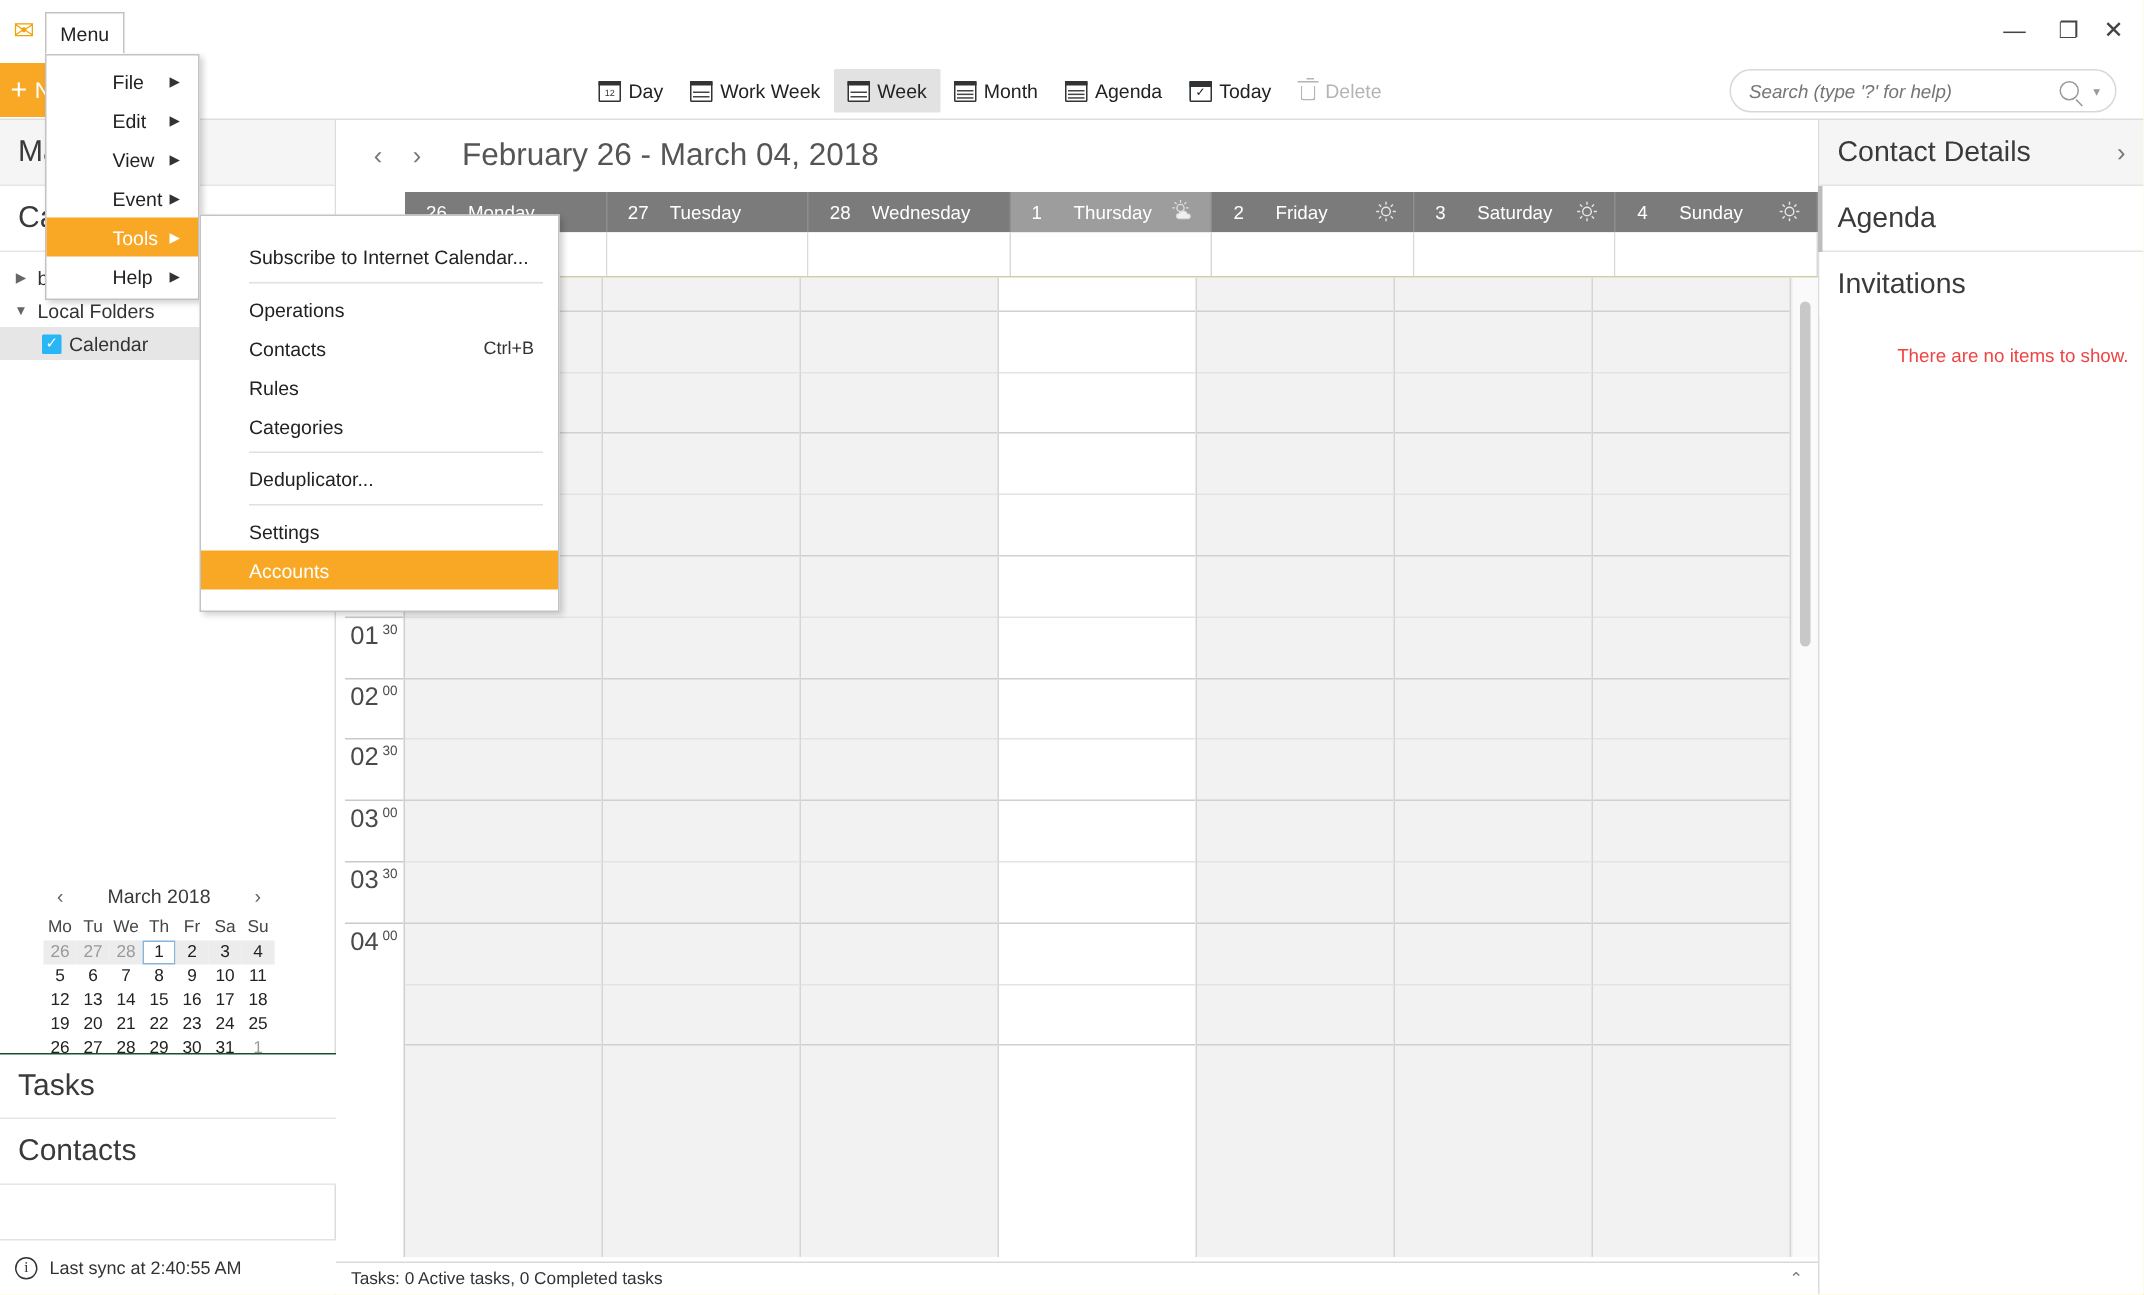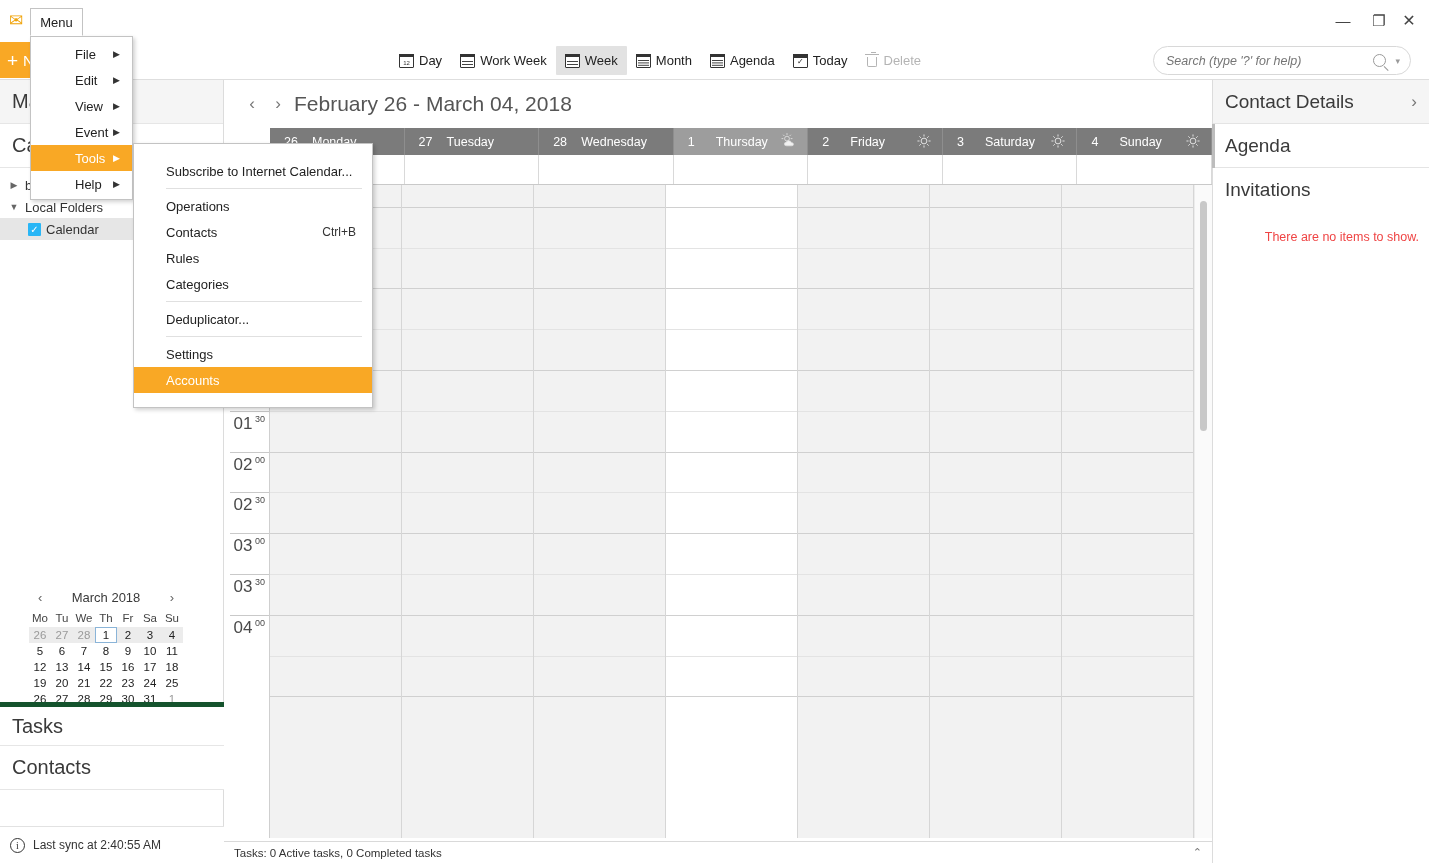--- a/index.html
+++ b/index.html
@@ -182,21 +182,21 @@
     font-family:"Liberation Serif", serif;
   }
 
   
   .calwrap { position:absolute; left:224px; top:80px; width:988px; height:783px; background:#fff; }
   .cal-head {
     height:48px; display:flex; align-items:center; gap:6px; padding-left:18px;
     background:#fff;
   }
   .nav-arrow { font-size:17px; color:#777; width:20px; text-align:center; cursor:default; }
-  .cal-range { font-size:21px; color:#555; margin-left:0; }
+  .cal-range { font-size:21px; color:#555; margin-left:14px; }
 
   .daystrip {
     position:absolute; left:46px; top:48px; width:942px; height:27px;
     background:#7b7b7b; display:flex;
   }
   .day-col-head {
     flex:1 1 0; display:flex; align-items:center; position:relative;
     color:#fff; font-size:12.5px; border-right:1px solid #8e8e8e;
   }
   .day-col-head.today { background:#9d9d9d; }
@@ -439,21 +439,21 @@
           <div class="mc-day">26</div>
           <div class="mc-day">27</div>
           <div class="mc-day">28</div>
           <div class="mc-day">29</div>
           <div class="mc-day">30</div>
           <div class="mc-day">31</div>
           <div class="mc-day out">1</div>
         </div>
     </div>
 
-    <div class="sb-section plain" style="position:absolute; left:0; bottom:117px; width:224px; border-top:5px solid #14532d;">Tasks</div>
+    <div class="sb-section plain" style="position:absolute; left:0; bottom:117px; width:224px; border-top:1px solid #14532d;">Tasks</div>
     <div class="sb-section plain" style="position:absolute; left:0; bottom:73px; width:224px;">Contacts</div>
 
     <div class="statusbar-left">
       <span class="info-ico">i</span>
       <span>Last sync at 2:40:55 AM</span>
     </div>
   </div>
 
   <div class="calwrap">
     <div class="cal-head">

